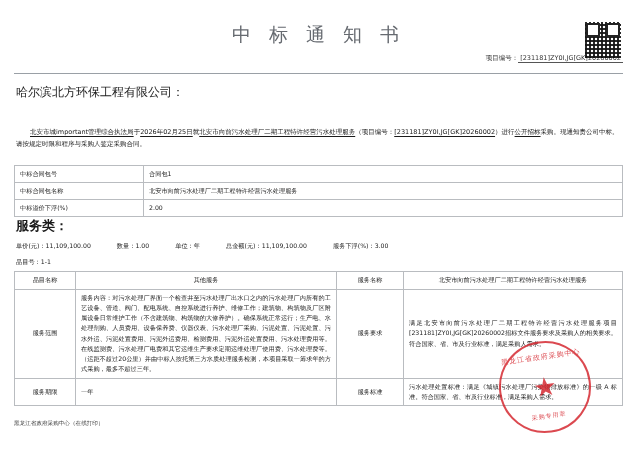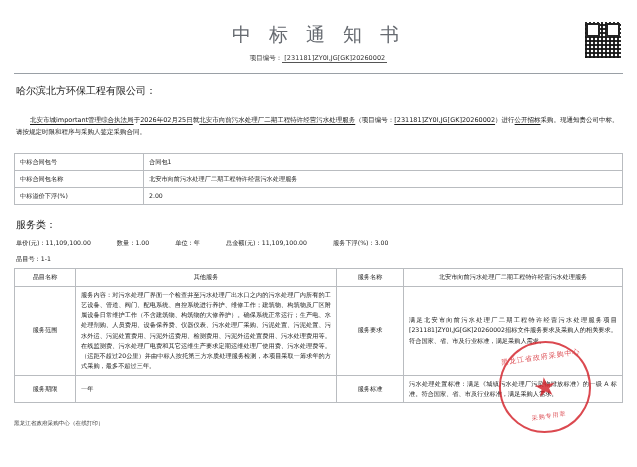--- a/index.html
+++ b/index.html
@@ -25,21 +25,21 @@
   .doc-title {
     text-align: center;
     font-size: 19px;
     letter-spacing: 6px;
     color: #666a70;
     font-family: "DejaVu Serif", "Liberation Serif", serif;
     margin-top: 12px;
     margin-bottom: 6px;
   }
   .doc-number {
-    text-align: center;
+    text-align: right;
     font-size: 6.5px;
     color: #333;
     margin-bottom: 10px;
   }
   .doc-number .num-underline {
     border-bottom: 1px solid #555;
     padding: 0 2px;
   }
   .qr {
     position: absolute;
@@ -61,38 +61,38 @@
     background: #fff;
   }
   .qr::before { left: 1px; top: 1px; }
   .qr::after  { right: 1px; top: 1px; }
   .rule {
     border-top: 1px solid #9aa0a6;
     margin: 6px 0 10px 0;
   }
   
   .addressee {
-    font-size: 10px;
-    margin: 2px 0 16px 2px;
+    font-size: 12px;
+    margin: 2px 0 25px 2px;
   }
   .para {
     font-size: 6.5px;
     line-height: 1.9;
     text-indent: 14px;
     margin: 0 2px 14px 2px;
     color: #1a1a1a;
   }
   .u {
     text-decoration: underline;
     text-underline-offset: 2px;
   }
   .section-title {
-    font-size: 10px;
-    font-weight: normal;
-    margin: 13px 0 5px 2px;
+    font-size: 13px;
+    font-weight: bold;
+    margin: 0 0 5px 2px;
   }
   
   table {
     border-collapse: collapse;
     width: 100%;
     font-size: 6.2px;
   }
   table td {
     border: 1px solid #b9bcc0;
     padding: 3px 5px;

